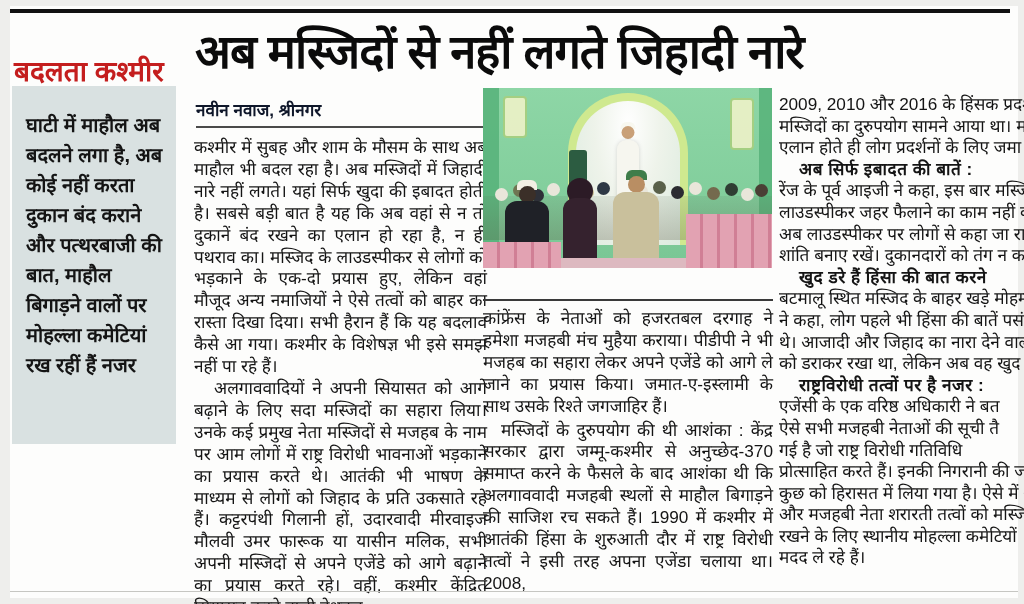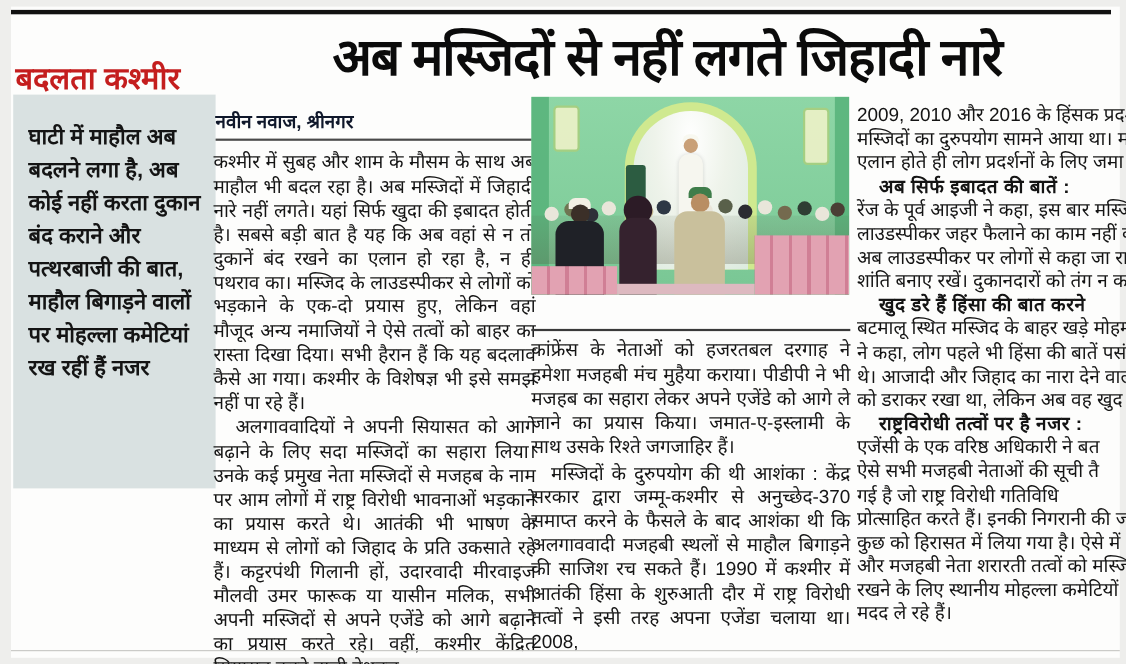--- a/index.html
+++ b/index.html
@@ -15,26 +15,26 @@
   }
   *{margin:0;padding:0;box-sizing:border-box;}
   body{font-family:"Liberation Sans","DejaVu Sans",sans-serif;background:#e9e9e7;}
   .scan{position:relative;width:1024px;height:604px;background:#eeeeec;overflow:hidden;}
   .paper{position:absolute;left:10px;top:6px;width:1008px;height:592px;background:#fdfdfc;}
   .top-rule{position:absolute;left:0;top:3px;width:1000px;height:4px;background:#111;}
   .bottom-rule{position:absolute;left:0;top:585px;width:1008px;height:1px;background:#c6c6c2;}
 
   
   .kicker{position:absolute;left:4px;top:34px;width:170px;font-size:28px;font-weight:700;color:var(--accent_red);margin-top:11px;}
-  .side-note{position:absolute;left:2px;top:80px;width:184px;height:358px;background:var(--sidebar_bg);
+  .side-note{position:absolute;left:2px;top:80px;width:164px;height:358px;background:var(--sidebar_bg);
     padding:24px 12px 0 14px;font-size:20px;line-height:30px;font-weight:700;color:var(--text);}
 
   
   .headline{position:absolute;left:185px;top:12px;width:823px;font-size:47px;font-weight:700;
-    color:#0b0b0b;white-space:nowrap;letter-spacing:-1px;text-align:center;}
+    color:#0b0b0b;white-space:nowrap;letter-spacing:-1px;}
   .byline{position:absolute;left:186px;top:92px;font-size:17px;font-weight:700;color:#0f172a;}
   .byline-rule{position:absolute;left:186px;top:120px;width:292px;height:2px;background:#4a4a4a;}
 
   
   .col{position:absolute;color:var(--text);font-size:17.2px;line-height:21.9px;text-align:justify;}
   .col p{margin:0;}
   .col1{left:184px;top:131px;width:293px;}
   .col1 .p2{text-indent:20px;}
   .col2-text{left:473px;top:302px;width:290px;}
   .col2-text .p2{text-indent:18px;margin-top:2px;}

